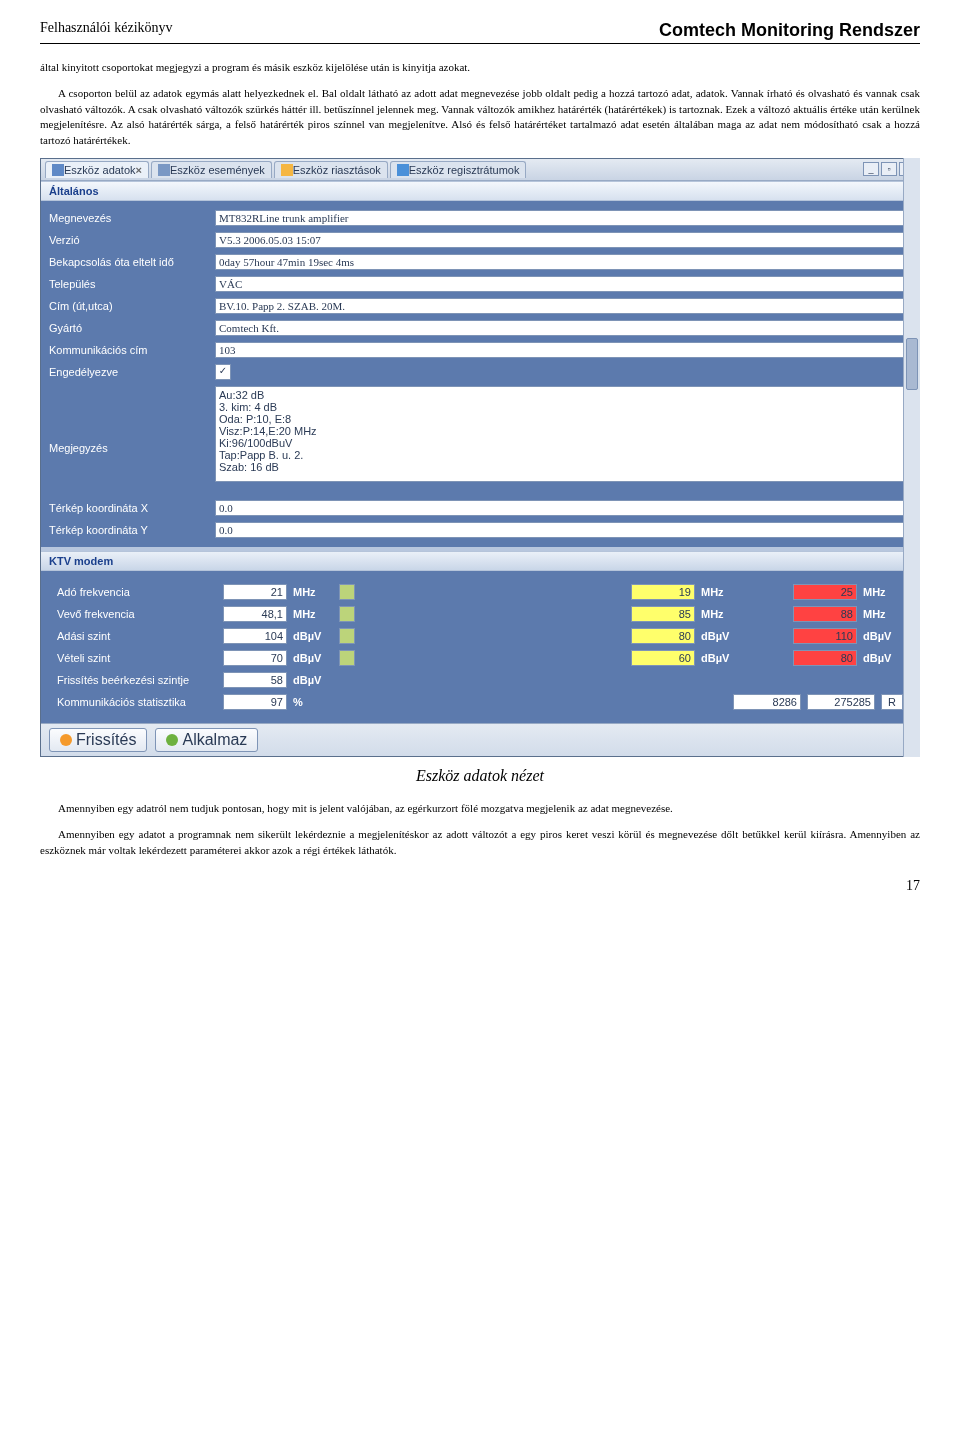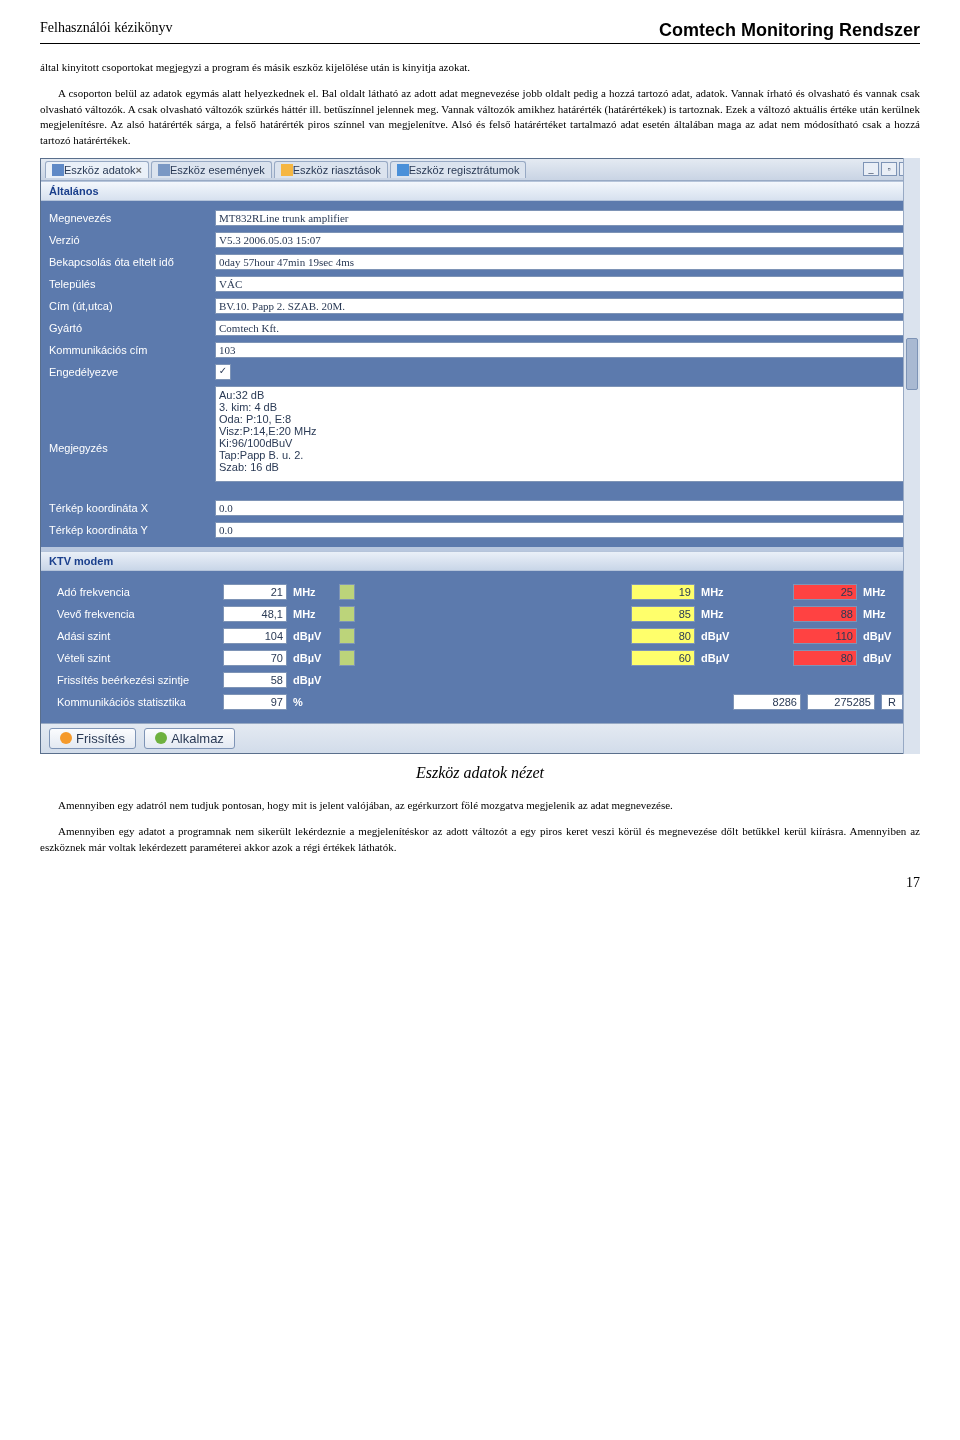--- a/index.html
+++ b/index.html
@@ -36,21 +36,21 @@
   .textarea{flex:1;background:#fff;border:1px solid #7e94b6;padding:2px 3px;font-size:11px;height:90px;white-space:pre-line}
   .ktv{background:#b8c7de}
   .ktv .row label{color:#000;font-weight:normal}
   .numfield{width:56px;text-align:right;background:#fff;border:1px solid #7e94b6;padding:1px 3px;font-size:11px}
   .numfield.yellow{background:#ffff6b}
   .numfield.red{background:#ff4242}
   .unit{font-weight:bold;width:40px}
   .chartico{width:14px;height:14px;background:#bcd47a;border:1px solid #7e94b6;display:inline-block}
   .gap{flex:1}
   .btnbar{display:flex;gap:8px;background:linear-gradient(#e4eaf2,#d2dcea);border-top:1px solid #97a9c4;padding:4px 8px}
-  .btn{background:linear-gradient(#fbfcfe,#e3e9f2);border:1px solid #7e94b6;border-radius:3px;padding:2px 10px;display:inline-flex;align-items:center;gap:4px;font-size:13px}
+  .btn{background:linear-gradient(#fbfcfe,#e3e9f2);border:1px solid #7e94b6;border-radius:3px;padding:2px 10px;display:inline-flex;align-items:center;gap:4px;font-size:16px}
   .btn-ico{width:12px;height:12px;border-radius:50%;display:inline-block}
   .btn-ico.refresh{background:#f59a2c}
   .btn-ico.apply{background:#6eb13f}
   .scroll{position:absolute;right:0;top:0;bottom:0;width:16px;background:#dbe3ee;border-left:1px solid #97a9c4}
   .scroll .thumb{position:absolute;left:2px;right:2px;top:180px;height:50px;background:#a9b9d2;border:1px solid #7e94b6;border-radius:2px}
   .caption{text-align:center;font-style:italic;font-size:16px;margin:8px 0 16px}
   .pagenum{text-align:right;font-size:14px;margin-top:20px}
   .app-wrap{position:relative}
 </style>
 </head>

